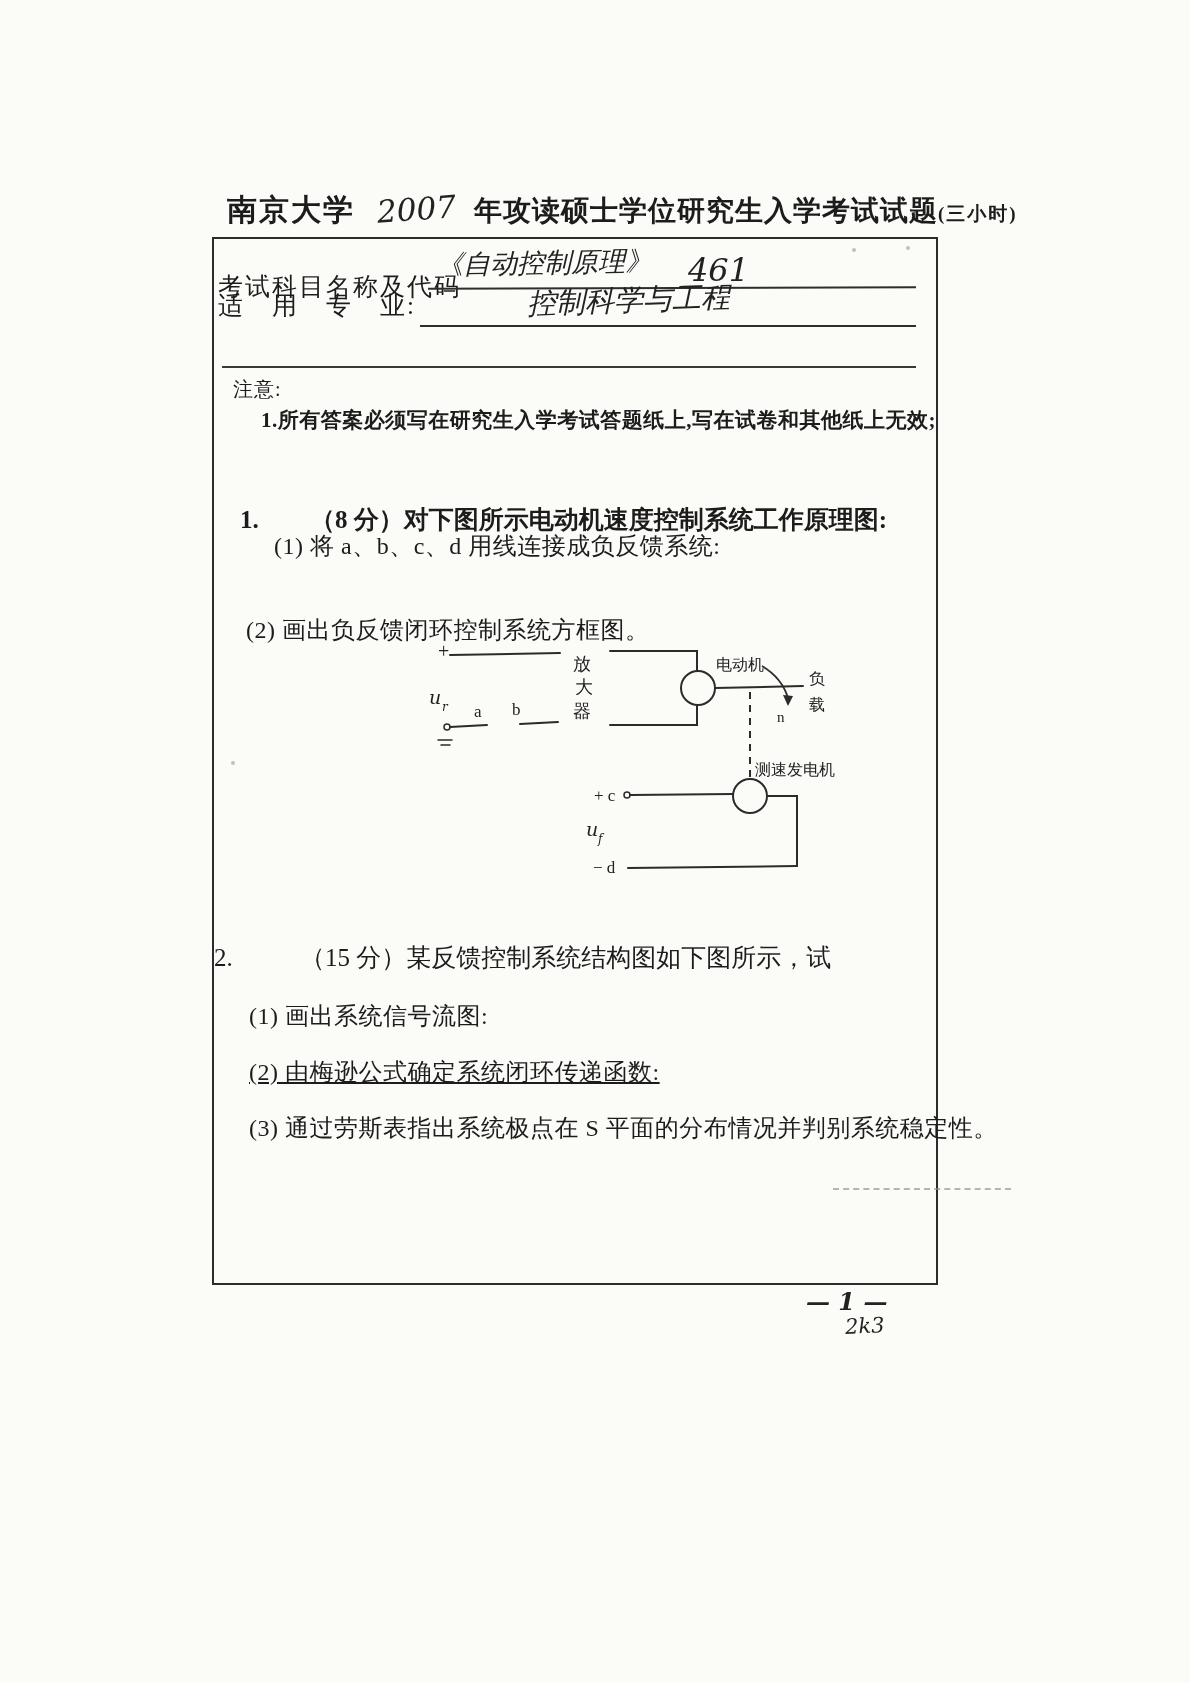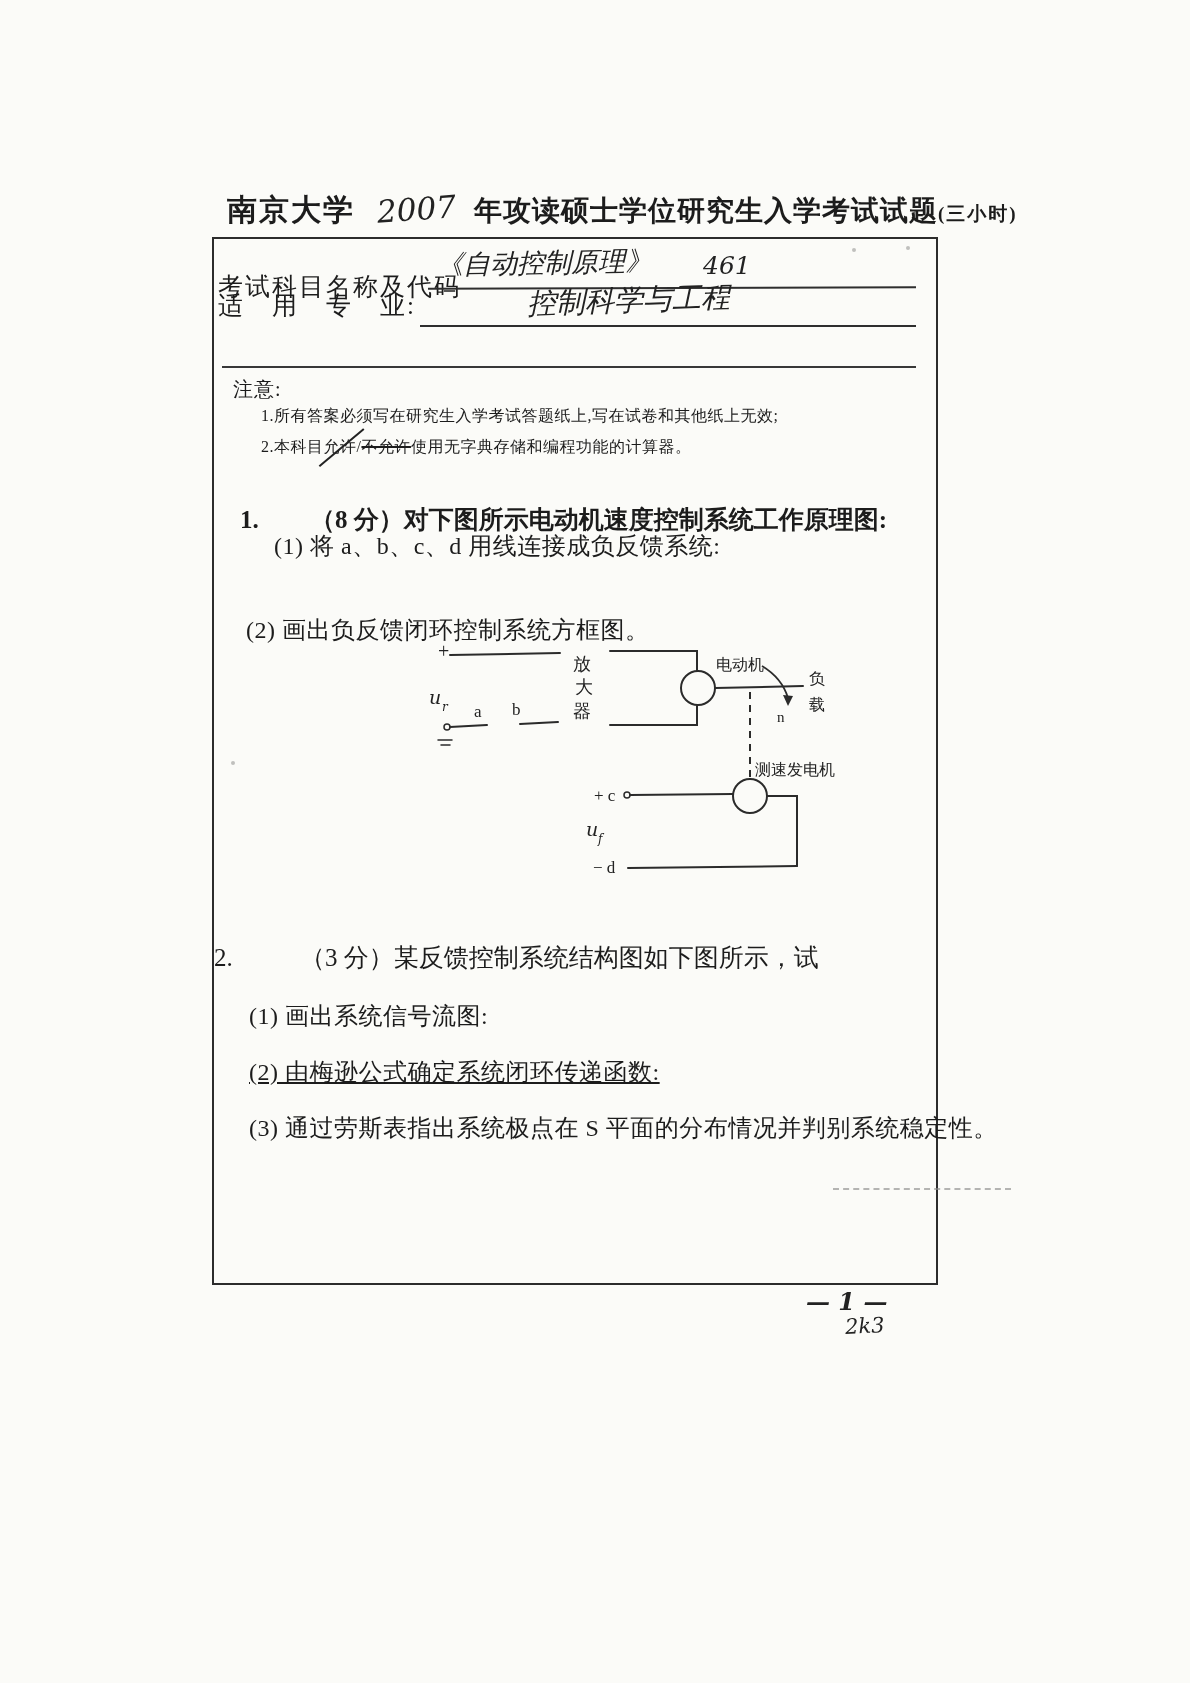--- a/index.html
+++ b/index.html
@@ -32,21 +32,21 @@
   
   .main-box{
     left:212px;top:237px;width:722px;height:1044px;
     border:2.5px solid #2c2c2c;
   }
   .form-label{font-size:25px;letter-spacing:2px;white-space:nowrap;}
   .underline{height:0;border-bottom:2px solid #2e2e2e;}
   .hand-value{font-size:27px;white-space:nowrap;}
   .divider{height:0;border-top:2.5px solid #383838;}
   .notice-head{font-size:20px;font-weight:normal;letter-spacing:1px;}
-  .notice-item{font-size:16px;font-weight:400;letter-spacing:0.5px;white-space:nowrap;}
+  .notice-item{font-size:21px;font-weight:700;letter-spacing:0.5px;white-space:nowrap;}
   .allow{position:relative;display:inline-block;}
   .allow::after{
     content:"";position:absolute;left:-4px;bottom:-9px;
     width:58px;height:2px;background:#222;
     transform:rotate(-40deg);transform-origin:left bottom;
   }
   .disallow{text-decoration:line-through;text-decoration-thickness:2px;}
   .q-line{font-size:25px;white-space:nowrap;}
   .q-num{display:inline-block;}
   .q-sub{font-size:24px;white-space:nowrap;letter-spacing:0.5px;}
@@ -67,33 +67,31 @@
 <div class="page">
 
   <div class="abs title-line">
     <span class="title-univ print">南京大学</span><span class="title-year hand">2007</span><span class="title-rest print">年攻读硕士学位研究生入学考试试题</span><span class="title-dur print">(三小时)</span>
   </div>
 
   <div class="abs main-box"></div>
 
   <div class="abs form-label print" style="left:218px;top:249px;margin-top:21px;">考试科目名称及代码</div>
   <div class="abs hand hand-value" style="left:436px;top:245px;transform:rotate(-1deg);">《自动控制原理》</div>
-  <div class="abs hand hand-value" style="left:703px;top:251px;font-size:25px;">461</div>
+  <div class="abs hand hand-value" style="left:688px;top:251px;font-size:32px;">461</div>
   <div class="abs underline" style="left:428px;top:287px;width:488px;transform:rotate(-0.2deg);"></div>
 
   <div class="abs form-label print" style="left:218px;top:289px;text-align:center;">适　用　专　业:</div>
   <div class="abs hand hand-value" style="left:527px;top:281px;font-size:29px;transform:rotate(-2deg);">控制科学与工程</div>
   <div class="abs underline" style="left:420px;top:325px;width:496px;"></div>
 
   <div class="abs divider" style="left:222px;top:366px;width:694px;"></div>
 
   <div class="abs notice-head print" style="left:233px;top:376px;">注意:</div>
   <div class="abs notice-item print" style="left:261px;top:406px;">1.所有答案必须写在研究生入学考试答题纸上,写在试卷和其他纸上无效;</div>
-  <div class="abs notice-item print" style="left:261px;top:437px;"><span>2.本科目</span><span class="allow">允许</span><span>/</span><span class="disallow">不允许</span><span>使用无字典存储和编程功能的计算器。</span>
-  </div>
 
   <div class="abs q-line print" style="left:240px;top:503px;font-weight:bold;">
     <span class="q-num" style="width:70px;">1.</span><span>（8 分）对下图所示电动机速度控制系统工作原理图:</span>
   </div>
   <div class="abs q-sub print" style="left:246px;top:530px;margin-left:28px;">(1) 将 a、b、c、d 用线连接成负反馈系统:</div>
   <div class="abs q-sub print" style="left:246px;top:614px;">(2) 画出负反馈闭环控制系统方框图。</div>
 
   <svg class="abs" style="left:400px;top:628px;" width="490" height="265" viewBox="0 0 490 265">
 
     <text x="38" y="30" font-size="20">+</text>
@@ -133,21 +131,21 @@
     <circle cx="227" cy="167" r="3" stroke="#2b2b2b" stroke-width="1.5" fill="none"></circle>
     <path d="M230,167 L333,166" stroke="#2b2b2b" stroke-width="2" fill="none" stroke-linecap="round"></path>
     <path d="M367,168 L397,168 L397,238" stroke="#2b2b2b" stroke-width="2" fill="none" stroke-linecap="round"></path>
     <text class="it" x="186" y="208" font-size="19">u</text>
     <text class="it" x="198" y="215" font-size="12">f</text>
     <text x="193" y="245" font-size="17">− d</text>
     <path d="M228,240 L397,238" stroke="#2b2b2b" stroke-width="2" fill="none" stroke-linecap="round"></path>
   </svg>
 
   <div class="abs q-line print" style="left:214px;top:941px;">
-    <span class="q-num" style="width:86px;">2.</span><span>（3 分）某反馈控制系统结构图如下图所示，试</span>
+    <span class="q-num" style="width:86px;">2.</span><span>（15 分）某反馈控制系统结构图如下图所示，试</span>
   </div>
   <div class="abs q-sub print" style="left:249px;top:1000px;">(1) 画出系统信号流图:</div>
   <div class="abs q-sub print" style="left:249px;top:1056px;text-decoration:underline;">(2) 由梅逊公式确定系统闭环传递函数:</div>
   <div class="abs q-sub print" style="left:249px;top:1112px;">(3) 通过劳斯表指出系统极点在 S 平面的分布情况并判别系统稳定性。</div>
 
   <div class="abs dash-artifact" style="left:833px;top:1188px;"></div>
   <div class="abs speck" style="left:852px;top:248px;"></div>
   <div class="abs speck" style="left:906px;top:246px;"></div>
   <div class="abs speck" style="left:231px;top:761px;"></div>
 

